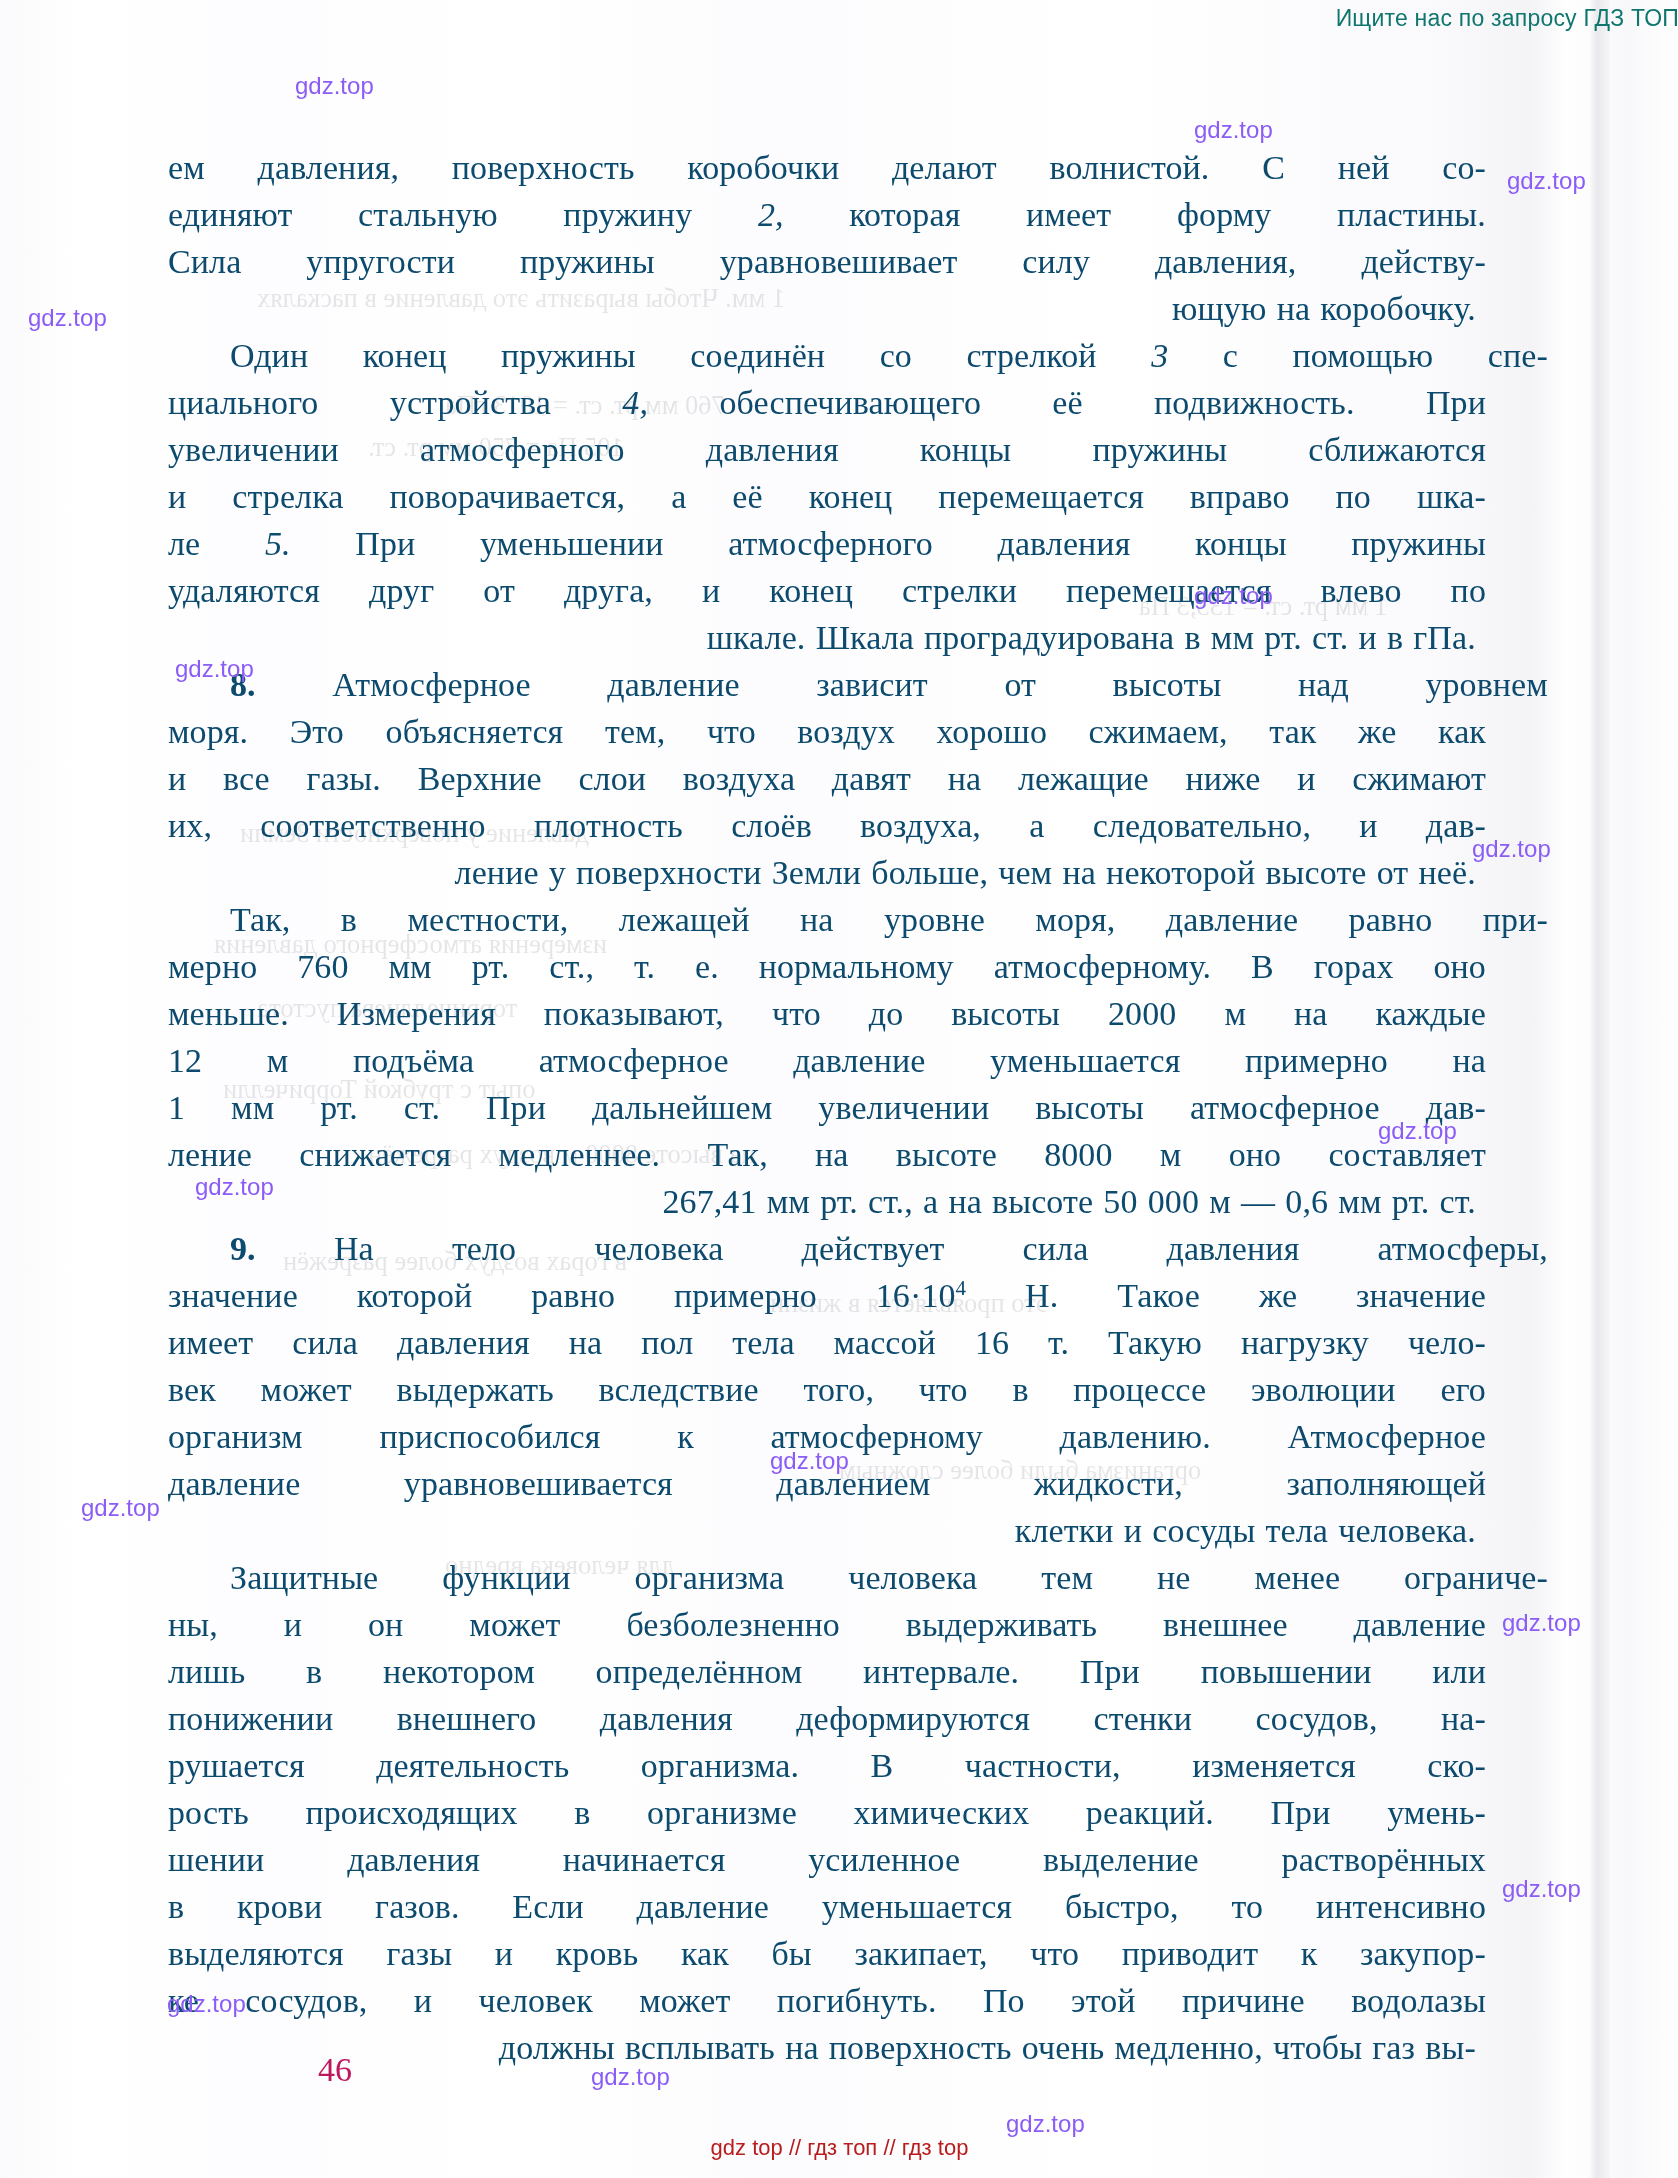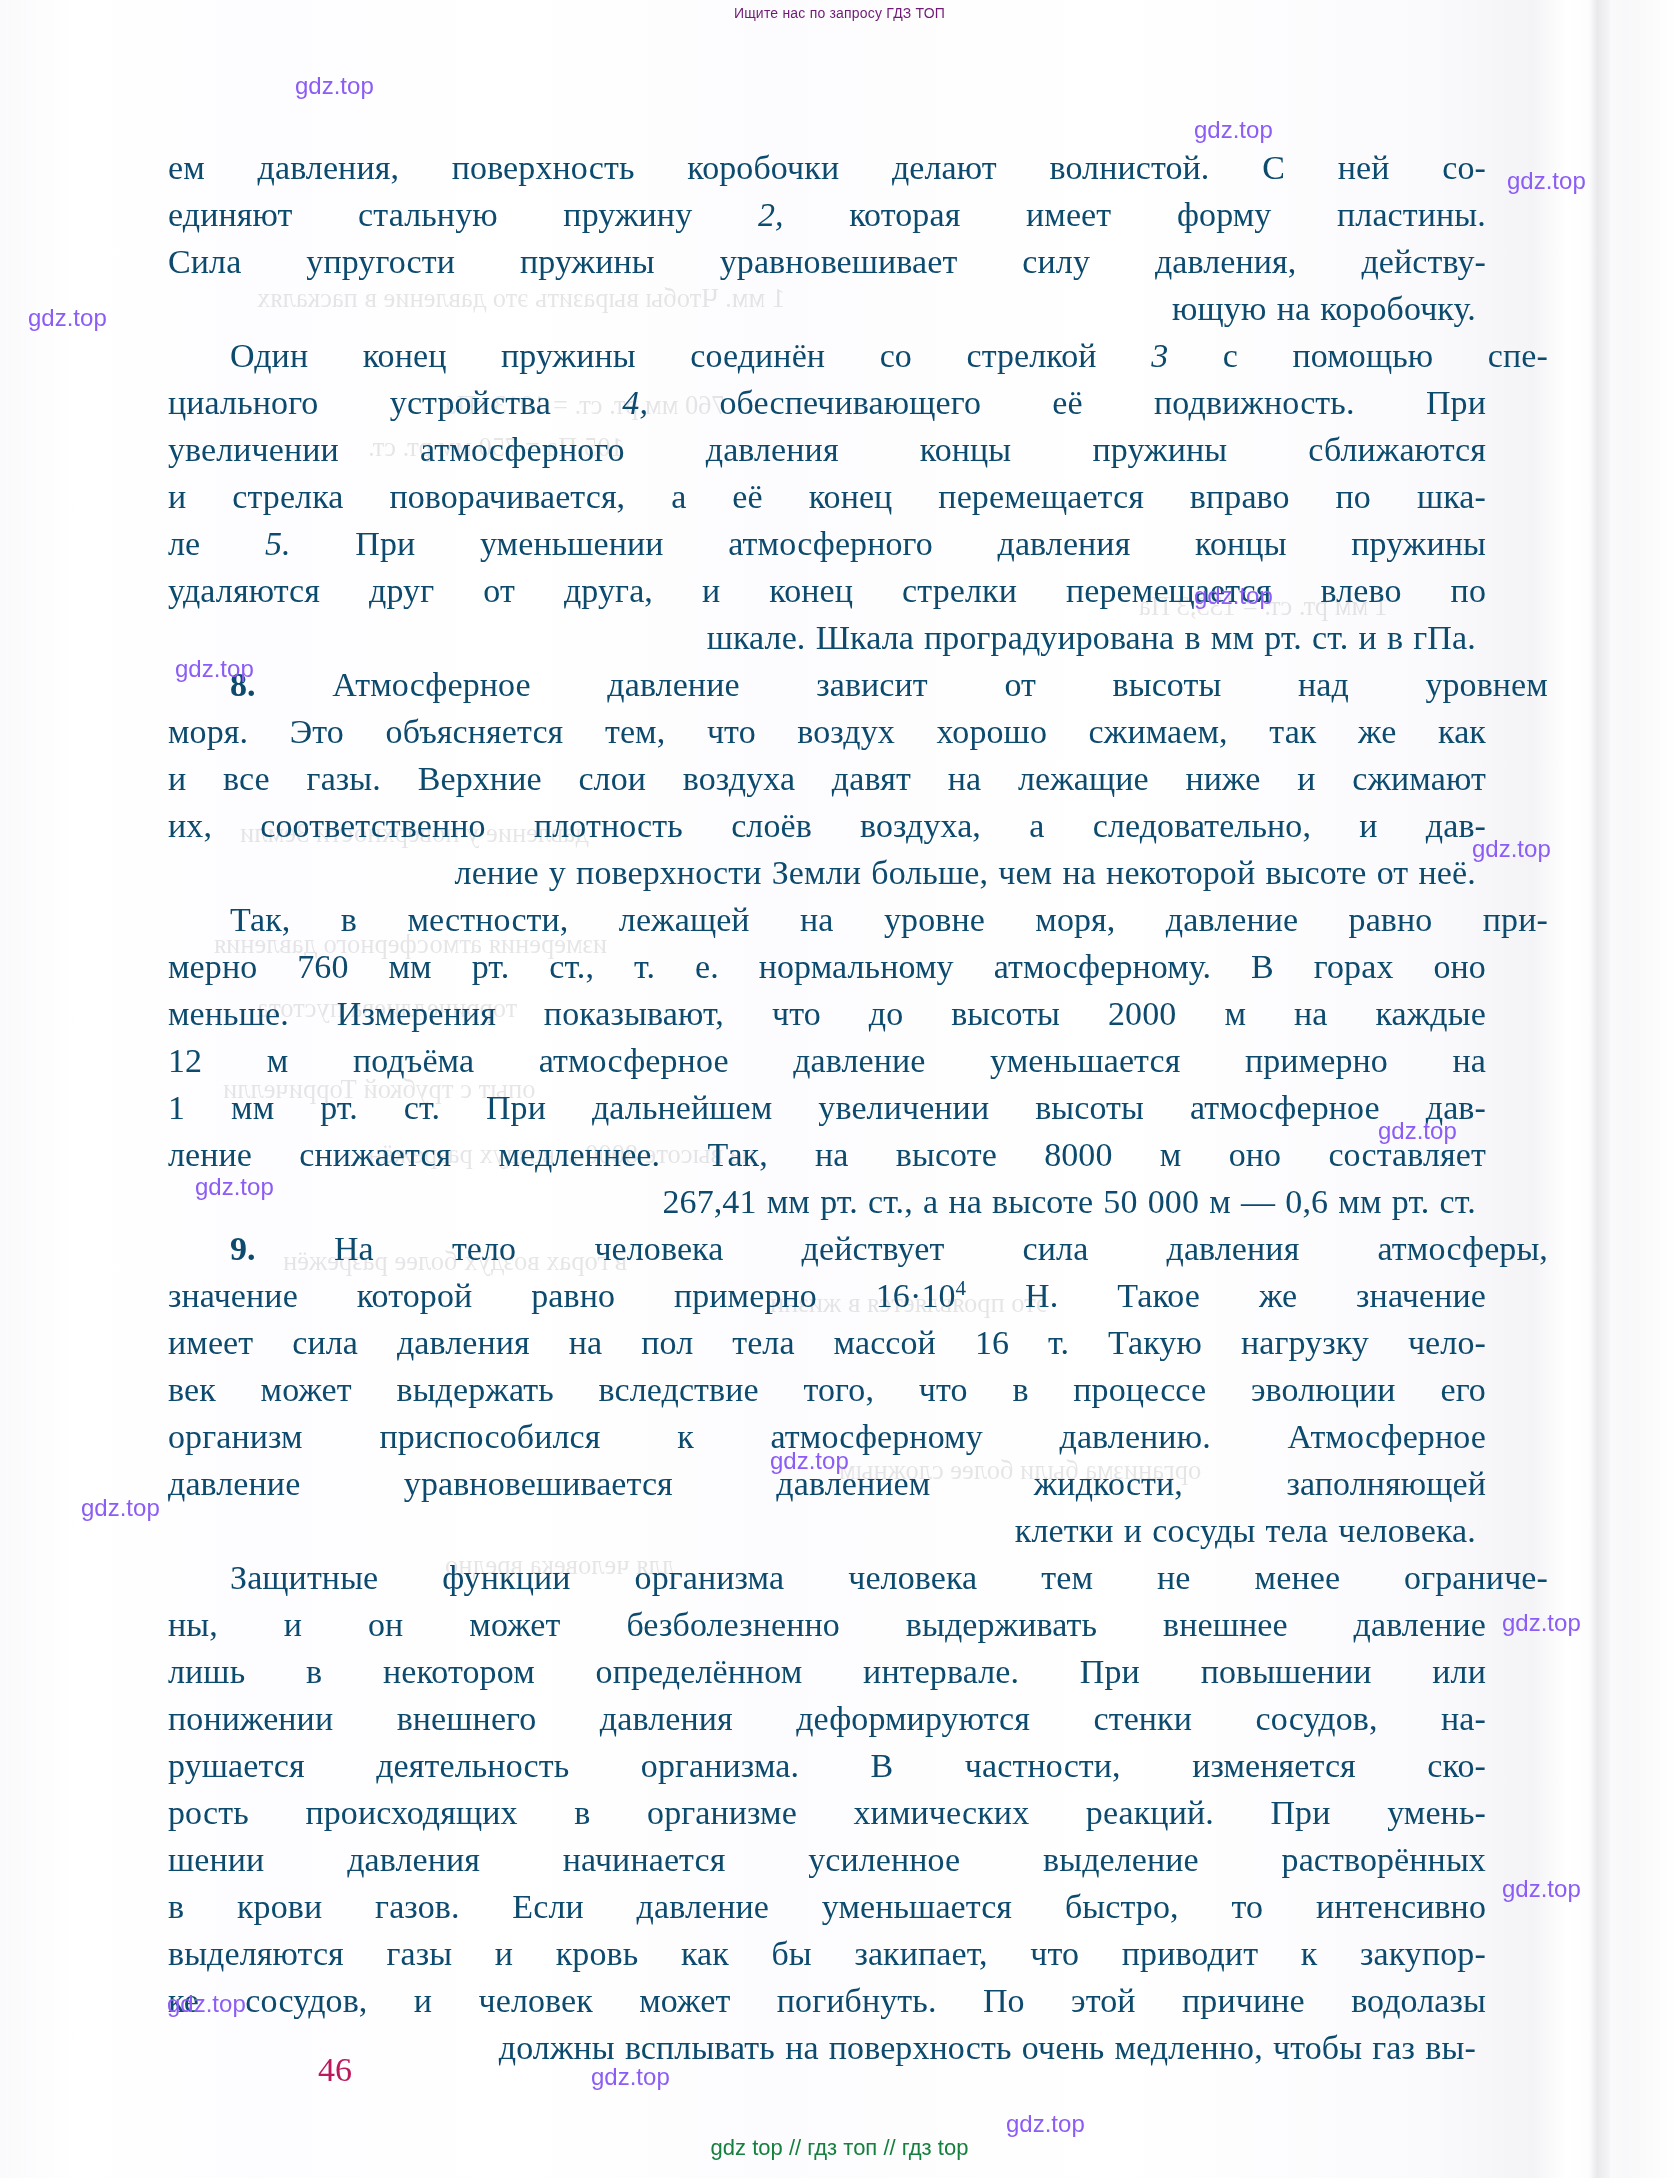--- a/index.html
+++ b/index.html
@@ -50,24 +50,24 @@
         rgba(241,241,244,0.5) 100%);
     pointer-events: none;
   }
 
   
   .promo {
     position: absolute;
     top: 5.1px;
     left: 0;
     width: 1679px;
-    text-align: center;
-    color: #701a75;
+    text-align: right;
+    color: #0f766e;
     font-family: "Liberation Sans", "DejaVu Sans", sans-serif;
-    font-size: 14px;
+    font-size: 23px;
     letter-spacing: 0.2px;
     white-space: nowrap;
   }
 
   
   .ghost-layer {
     position: absolute;
     inset: 0;
     pointer-events: none;
     opacity: 0.115;
@@ -138,21 +138,21 @@
     pointer-events: none;
   }
 
   
   .footer {
     position: absolute;
     left: 0;
     top: 2135px;
     width: 1679px;
     text-align: center;
-    color: #15803d;
+    color: #b91c1c;
     font-family: "Liberation Sans", "DejaVu Sans", sans-serif;
     font-size: 22px;
     white-space: nowrap;
   }
 </style>
 </head>
 <body>
 
 <div id="page">
 

